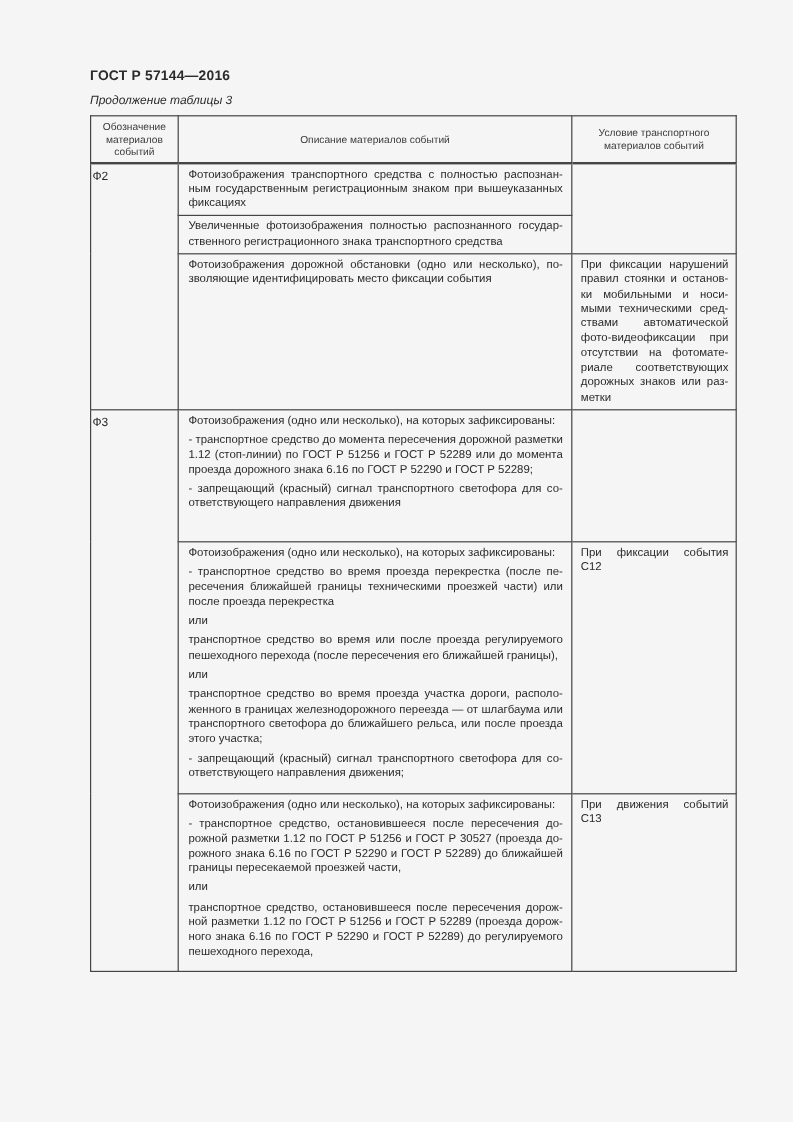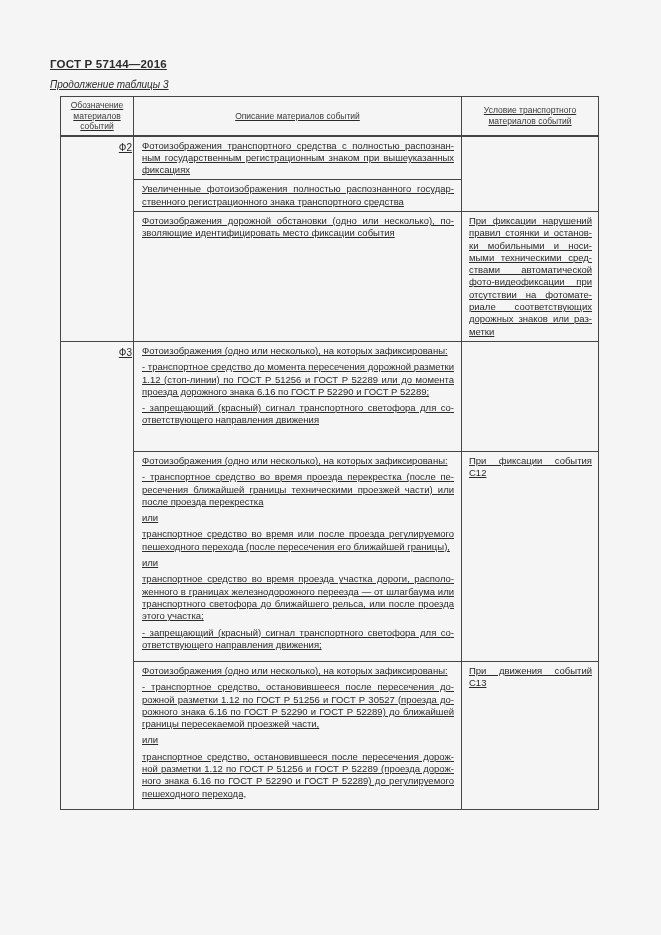--- a/index.html
+++ b/index.html
@@ -12,41 +12,39 @@
     background: #f5f5f6;
     font-family: "Liberation Sans", "DejaVu Sans", sans-serif;
     color: #2b2b2b;
     overflow: hidden;
   }
   .page {
     position: relative;
     box-sizing: border-box;
     width: 661px;
     height: 789px;
-    padding: 57px 48px 0 50px;
-    text-decoration: underline;
+    padding: 57px 48px 0 75px;
   }
   .doc-code {
     font-size: 11.5px;
     line-height: 14px;
     font-weight: bold;
     letter-spacing: 0.2px;
   }
   .table-caption {
     font-size: 10px;
     font-style: italic;
     margin-top: 8px;
     margin-bottom: 6px;
   }
   table.materials {
     border-collapse: collapse;
     table-layout: fixed;
     width: 538px;
     font-size: 9.5px;
-    margin-left: 10px;
   }
   table.materials col.c-designation { width: 73px; }
   table.materials col.c-description { width: 328px; }
   table.materials col.c-condition   { width: 137px; }
   table.materials th,
   table.materials td {
     border: 1px solid #454545;
     vertical-align: top;
     box-sizing: border-box;
     overflow: hidden;
@@ -56,21 +54,21 @@
     font-weight: normal;
     font-size: 8.5px;
     line-height: 10.5px;
     text-align: center;
     vertical-align: middle;
     padding: 3px 4px;
     color: #3a3a3a;
     height: 39px;
   }
   td.cell-designation {
-    text-align: right;
+    text-align: left;
     font-size: 10px;
     padding-top: 5px;
   }
   td.cell-description {
     padding: 3px 7px 3px 8px;
   }
   td.cell-description p {
     margin: 0;
     text-align: justify;
     line-height: 12.3px;

